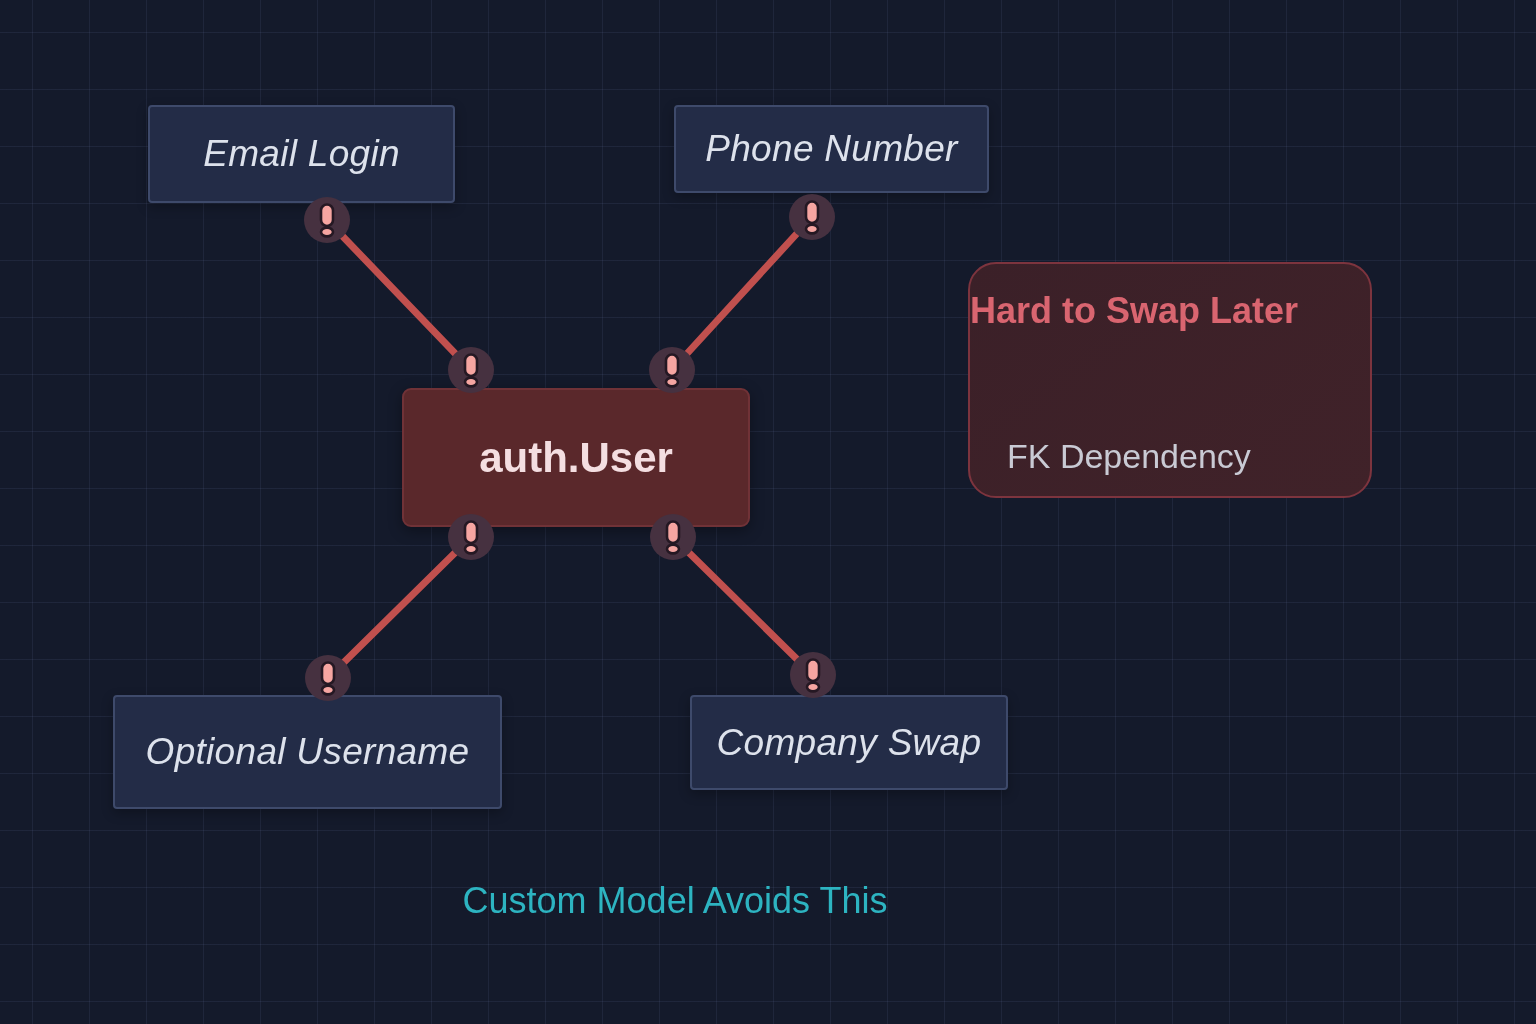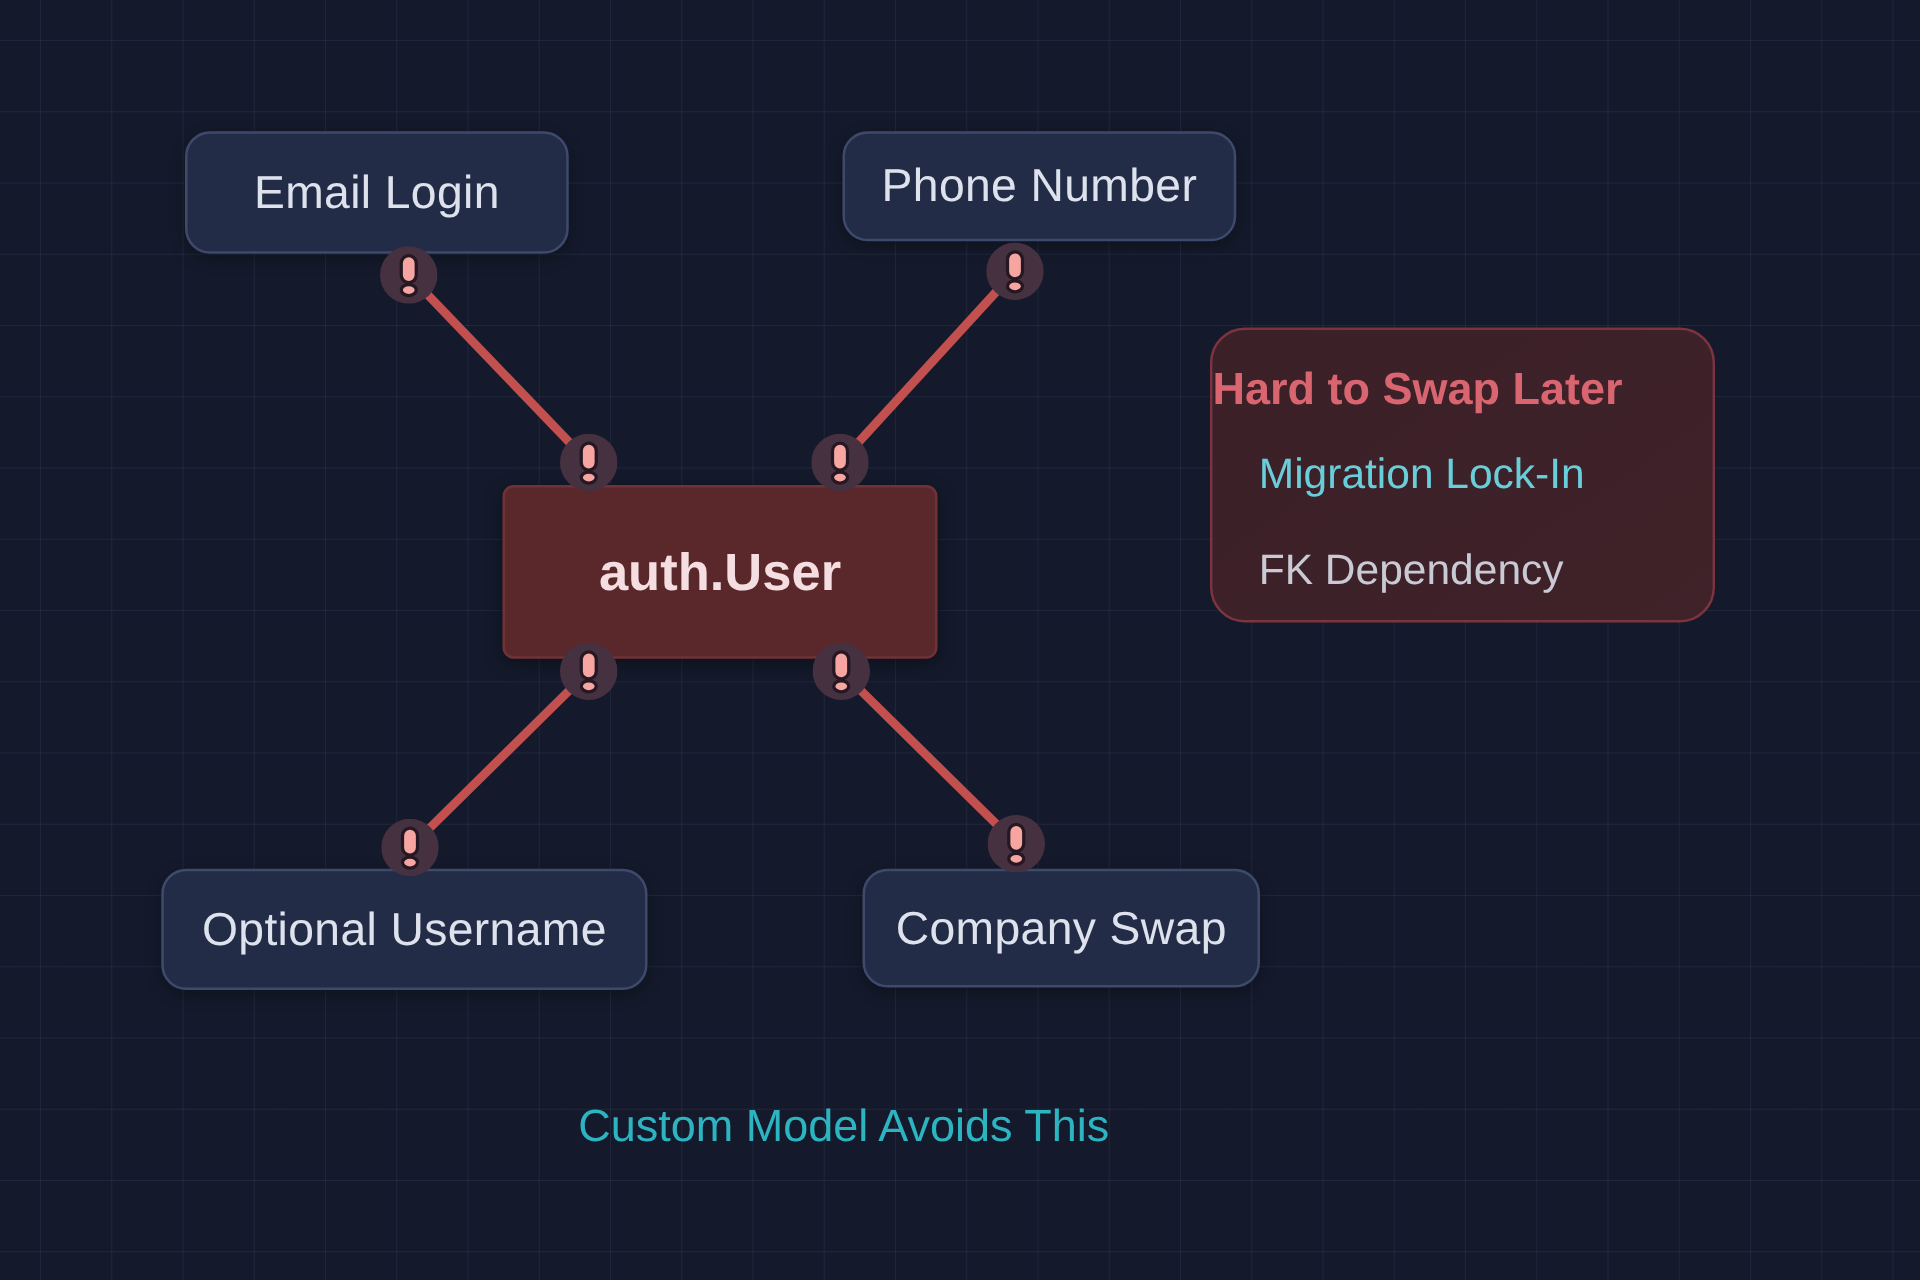--- a/index.html
+++ b/index.html
@@ -37,26 +37,27 @@
     position: absolute;
     display: flex;
     align-items: center;
     justify-content: center;
     box-sizing: border-box;
     z-index: 2;
   }
   .satellite {
     background: #232c47;
     border: 2px solid #3e4a6b;
-    border-radius: 20px;
+    border-radius: 4px;
     box-shadow: 0 4px 12px rgba(0,0,0,0.28);
     color: #dde2ec;
     font-size: 37px;
     font-weight: 400;
     letter-spacing: 0.3px;
+    font-style: italic;
   }
   .center-node {
     background: #5a282b;
     border: 2px solid #703237;
     border-radius: 9px;
     box-shadow: 0 4px 14px rgba(0,0,0,0.35);
     color: #f4dee1;
     font-size: 42px;
     font-weight: 700;
   }
@@ -104,21 +105,21 @@
     white-space: nowrap;
     color: #2db4c1;
     font-size: 36px;
     font-weight: 400;
     z-index: 2;
   }
 
   
   .n-email    { left: 148px; top: 105px; width: 307px; height: 98px; }
   .n-phone    { left: 674px; top: 105px; width: 315px; height: 88px; }
-  .n-username { left: 113px; top: 695px; width: 389px; height: 97px; margin-left: 16px; }
+  .n-username { left: 113px; top: 695px; width: 389px; height: 114px; }
   .n-company  { left: 690px; top: 695px; width: 318px; height: 95px; }
   .n-center   { left: 402px; top: 388px; width: 348px; height: 139px; }
 
   
   .b-email     { left: 304px; top: 197px; }
   .b-phone     { left: 789px; top: 194px; }
   .b-center-tl { left: 448px; top: 347px; }
   .b-center-tr { left: 649px; top: 347px; }
   .b-center-bl { left: 448px; top: 514px; }
   .b-center-br { left: 650px; top: 514px; }
@@ -209,19 +210,18 @@
   <div class="badge b-company">
     <svg viewBox="0 0 46 46" width="46" height="46">
       <circle cx="23" cy="23" r="23" fill="#463140"></circle>
       <rect x="17" y="7.5" width="12" height="21.5" rx="6" fill="#f6a5a1" stroke="#251823" stroke-width="2.6"></rect>
       <ellipse cx="23" cy="35" rx="6" ry="4.4" fill="#f6a5a1" stroke="#251823" stroke-width="2.6"></ellipse>
     </svg>
   </div>
 
   <div class="panel">
     <div class="panel-title">Hard to Swap Later</div>
-    <div class="panel-item item-0">Migration Lock-In</div>
     <div class="panel-item item-1">FK Dependency</div>
   </div>
 
   <div class="caption">Custom Model Avoids This</div>
 
 </div>
 
 </body></html>

